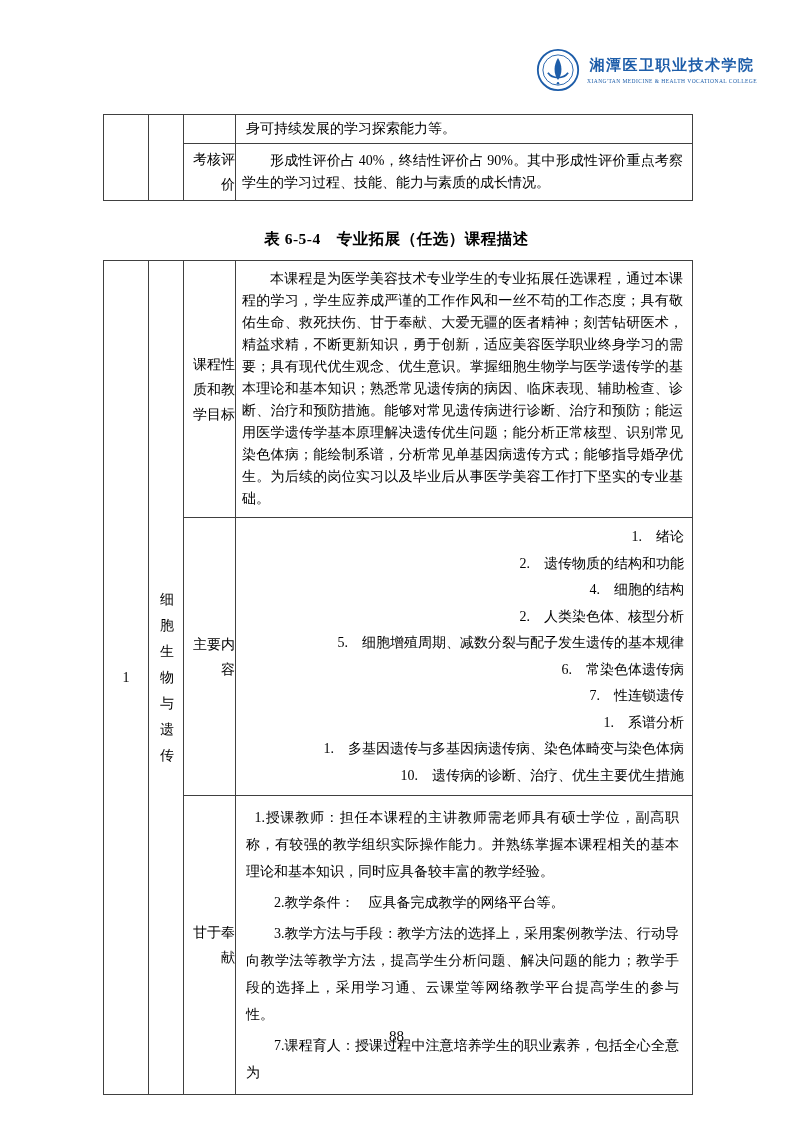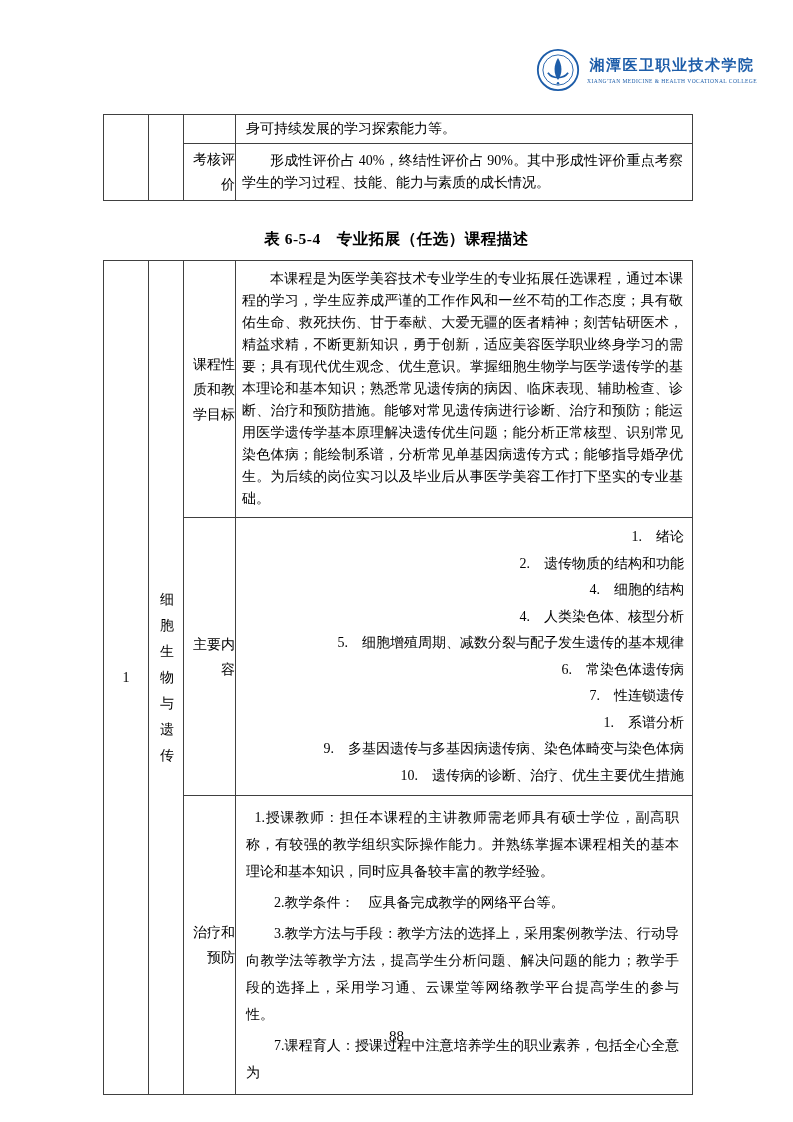--- a/index.html
+++ b/index.html
@@ -112,32 +112,32 @@
         <div class="para">本课程是为医学美容技术专业学生的专业拓展任选课程，通过本课程的学习，学生应养成严谨的工作作风和一丝不苟的工作态度；具有敬佑生命、救死扶伤、甘于奉献、大爱无疆的医者精神；刻苦钻研医术，精益求精，不断更新知识，勇于创新，适应美容医学职业终身学习的需要；具有现代优生观念、优生意识。掌握细胞生物学与医学遗传学的基本理论和基本知识；熟悉常见遗传病的病因、临床表现、辅助检查、诊断、治疗和预防措施。能够对常见遗传病进行诊断、治疗和预防；能运用医学遗传学基本原理解决遗传优生问题；能分析正常核型、识别常见染色体病；能绘制系谱，分析常见单基因病遗传方式；能够指导婚孕优生。为后续的岗位实习以及毕业后从事医学美容工作打下坚实的专业基础。</div>
       </td>
     </tr>
     <tr class="sec-content-row">
       <td class="label-cell">主要内容</td>
       <td>
         <div class="items">
           <div class="item">1.　绪论</div>
           <div class="item">2.　遗传物质的结构和功能</div>
           <div class="item">4.　细胞的结构</div>
-          <div class="item">4.　人类染色体、核型分析</div>
+          <div class="item">2.　人类染色体、核型分析</div>
           <div class="item">5.　细胞增殖周期、减数分裂与配子发生遗传的基本规律</div>
           <div class="item">6.　常染色体遗传病</div>
           <div class="item">7.　性连锁遗传</div>
           <div class="item">1.　系谱分析</div>
-          <div class="item">9.　多基因遗传与多基因病遗传病、染色体畸变与染色体病</div>
+          <div class="item">1.　多基因遗传与多基因病遗传病、染色体畸变与染色体病</div>
           <div class="item">10.　遗传病的诊断、治疗、优生主要优生措施</div>
         </div>
       </td>
     </tr>
     <tr class="sec-req-row">
-      <td class="label-cell">治疗和预防</td>
+      <td class="label-cell">甘于奉献</td>
       <td>
         <div class="req">
           <p class="ind1">1.授课教师：担任本课程的主讲教师需老师具有硕士学位，副高职称，有较强的教学组织实际操作能力。并熟练掌握本课程相关的基本理论和基本知识，同时应具备较丰富的教学经验。</p>
           <p class="ind2">2.教学条件：　应具备完成教学的网络平台等。</p>
           <p class="ind2">3.教学方法与手段：教学方法的选择上，采用案例教学法、行动导向教学法等教学方法，提高学生分析问题、解决问题的能力；教学手段的选择上，采用学习通、云课堂等网络教学平台提高学生的参与性。</p>
           <p class="ind2">7.课程育人：授课过程中注意培养学生的职业素养，包括全心全意为</p>
         </div>
       </td>
     </tr>
   </tbody>

